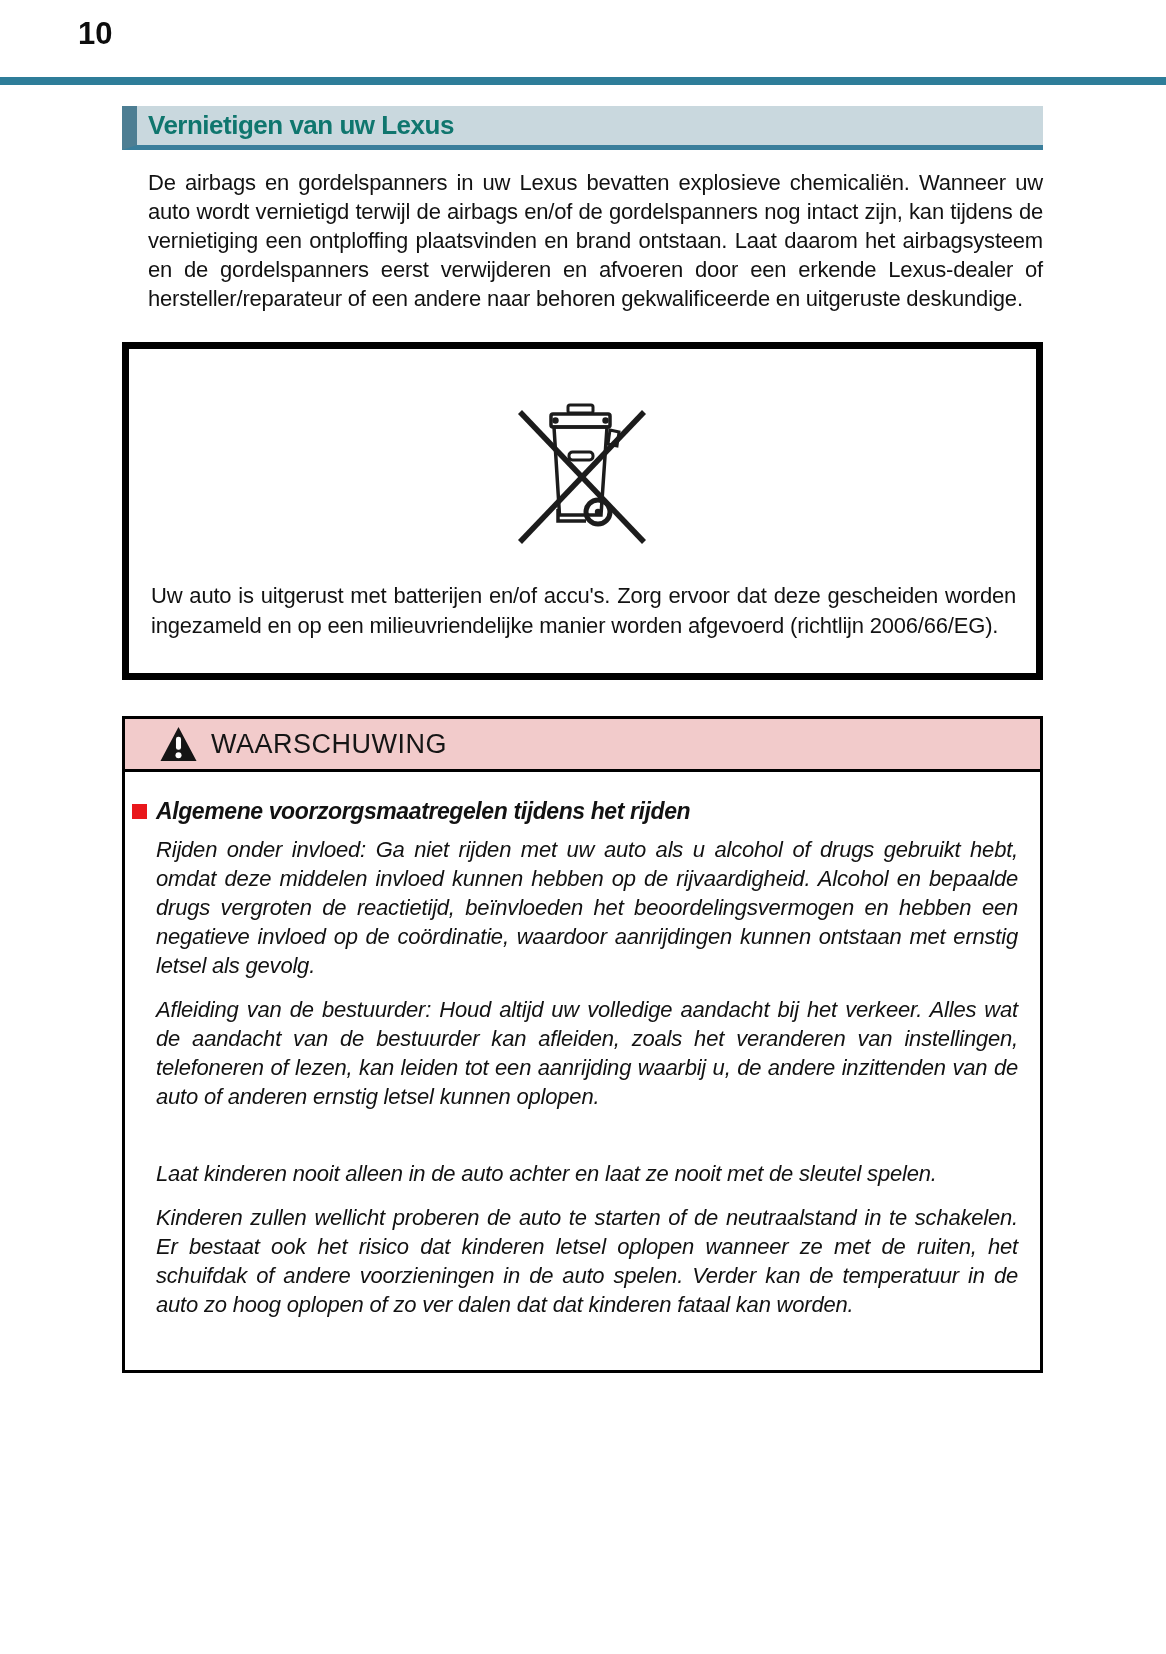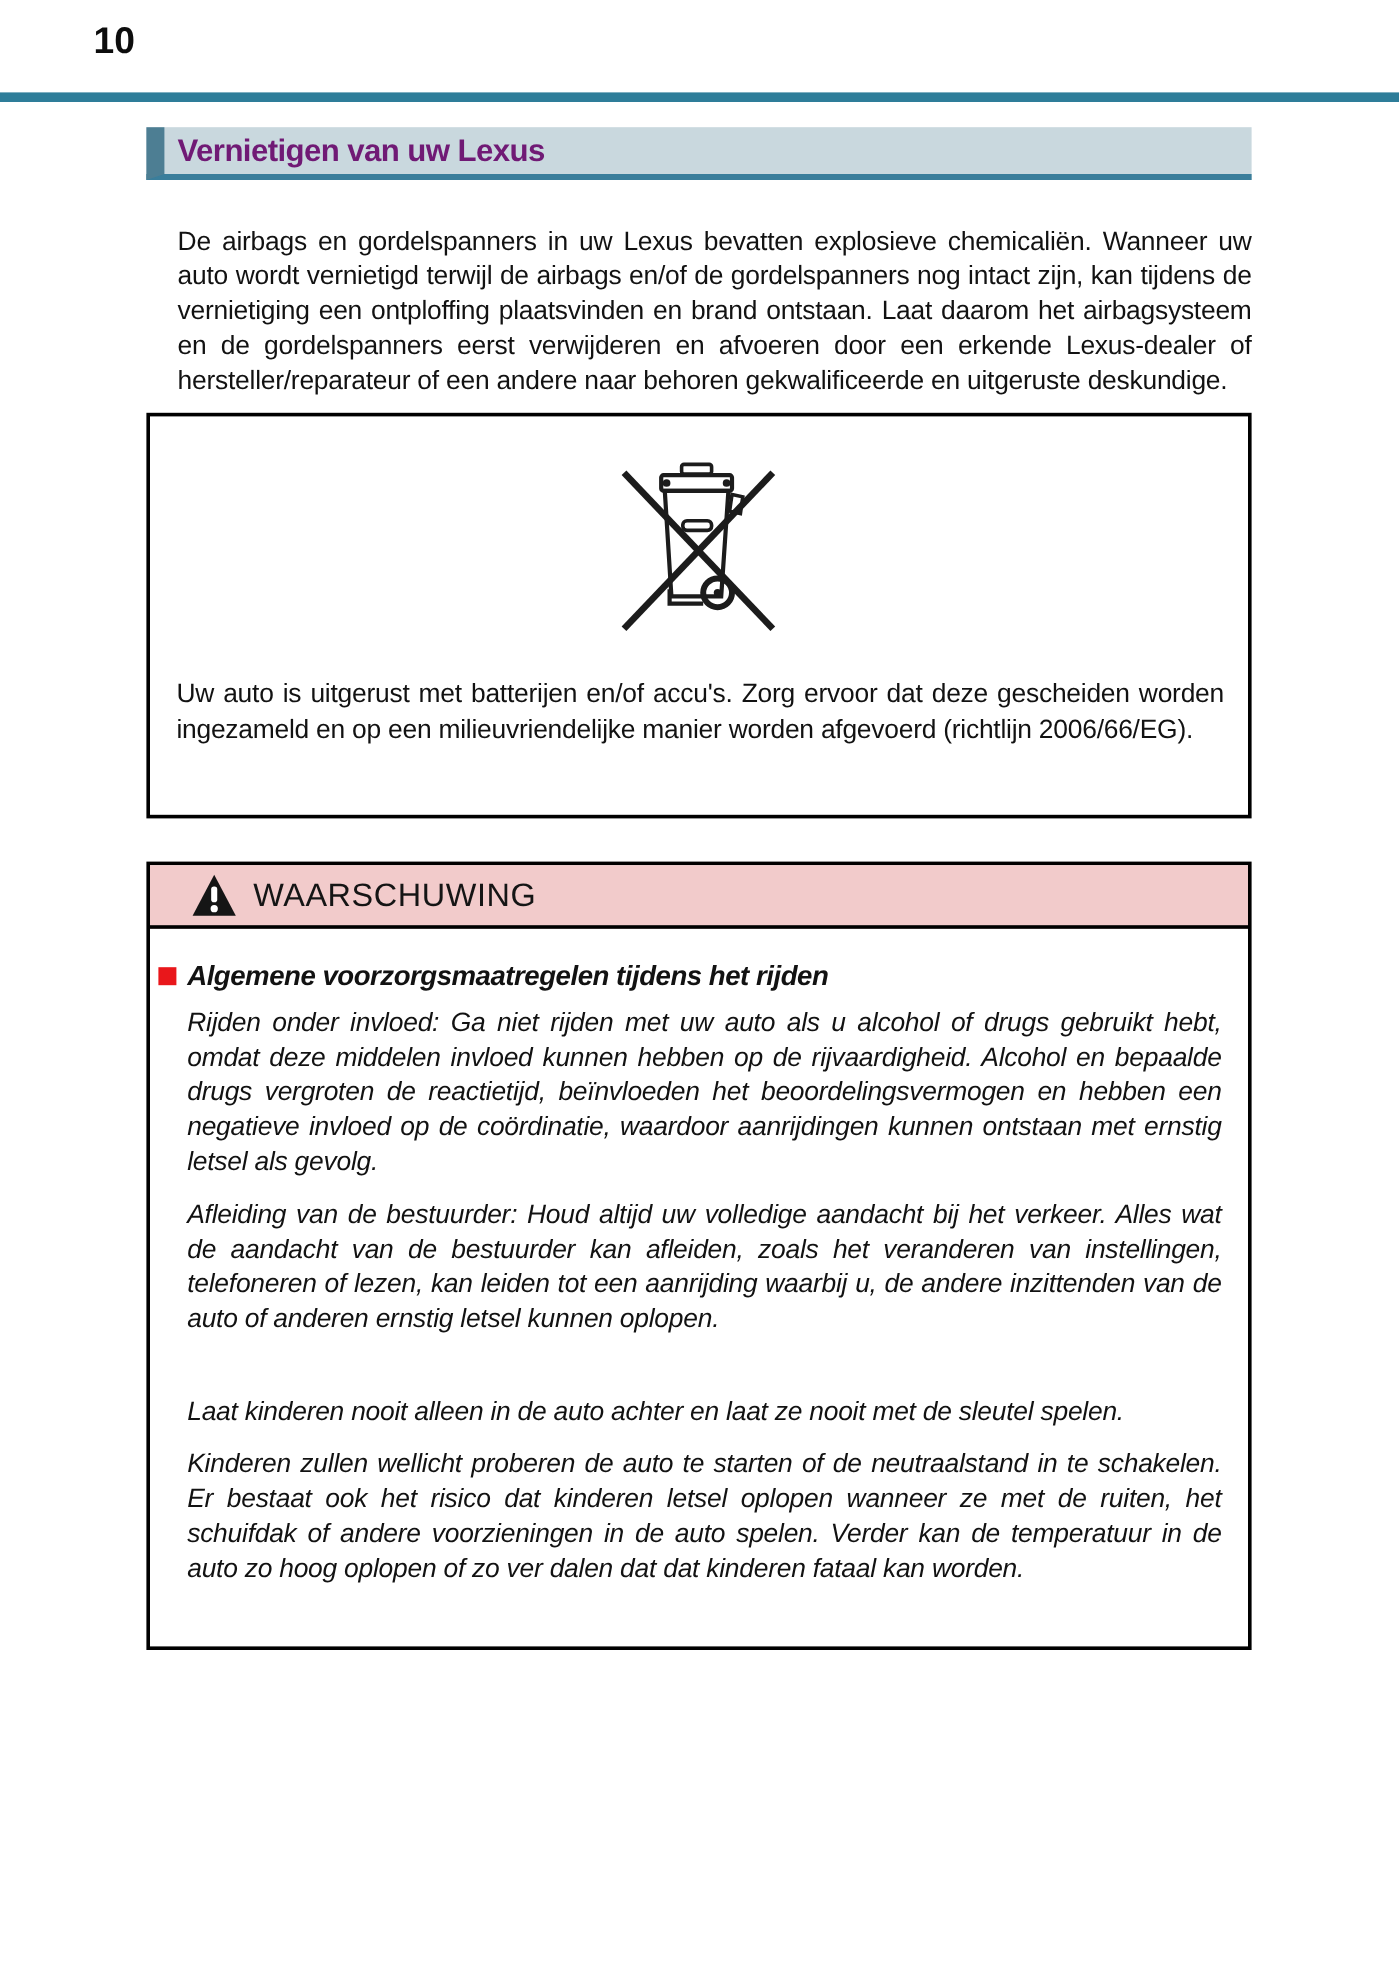--- a/index.html
+++ b/index.html
@@ -21,29 +21,29 @@
   }
   .section-header{
     background:var(--section-header-bg,#C9D8DE);
     border-left:15px solid var(--section-header-bar,#4D7E93);
     border-bottom:5px solid var(--section-header-border,#3A7E9B);
     height:44px;display:flex;align-items:center;
     box-sizing:border-box;
   }
   .section-title{
     font-size:26px;font-weight:bold;letter-spacing:-0.5px;
-    padding-left:11px;color:#701a75;
+    padding-left:11px;color:#0f766e;
   }
   .intro{
-    margin:36px 0 0 26px;font-size:22px;line-height:29px;
+    margin:18px 0 0 26px;font-size:22px;line-height:29px;
     text-align:justify;letter-spacing:-0.2px;
   }
   .battery-box{
-    margin-top:13px;border:3px solid #000000;box-sizing:border-box;
-    padding:30px 20px 18px 18px;min-height:338px;
+    margin-top:29px;border:7px solid #000000;box-sizing:border-box;
+    padding:46px 20px 18px 18px;min-height:338px;
   }
   .weee-icon{display:block;margin:4px auto 30px auto;}
   .battery-text{
     margin:0 0 0 4px;font-size:22px;line-height:30px;
     text-align:justify;letter-spacing:-0.2px;
   }
   .warning-box{
     margin-top:36px;border:3px solid #000;box-sizing:border-box;
   }
   .warning-header{

